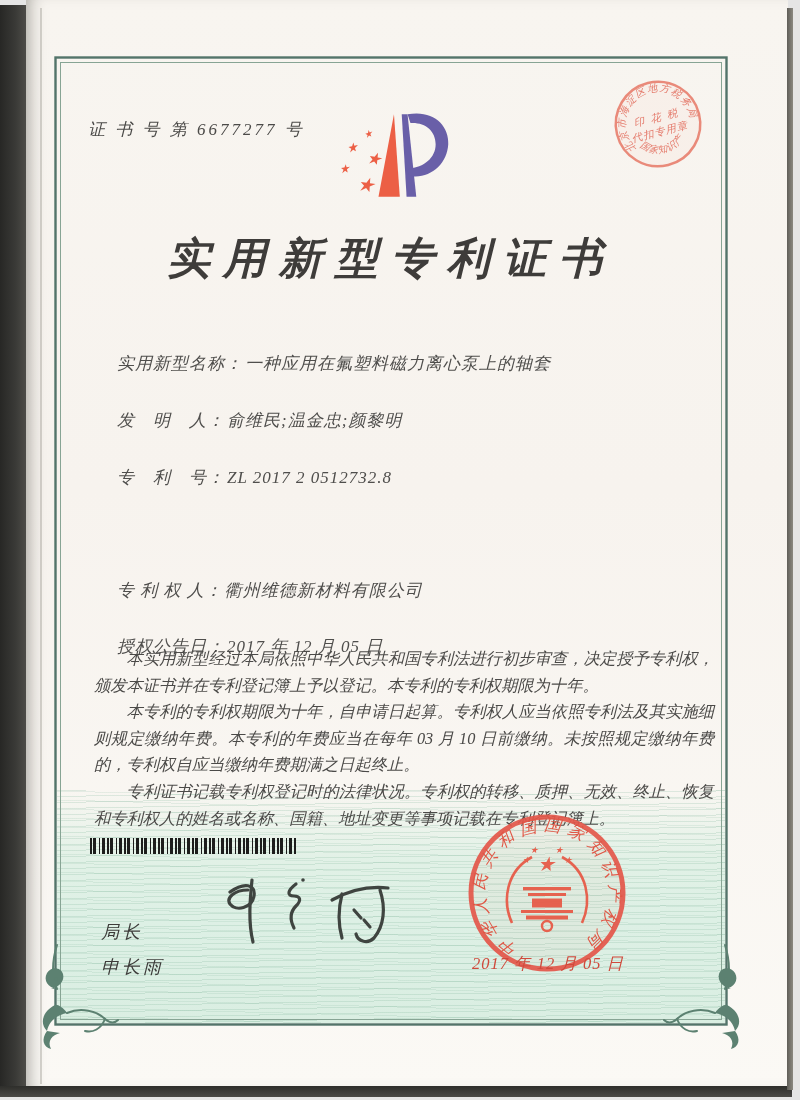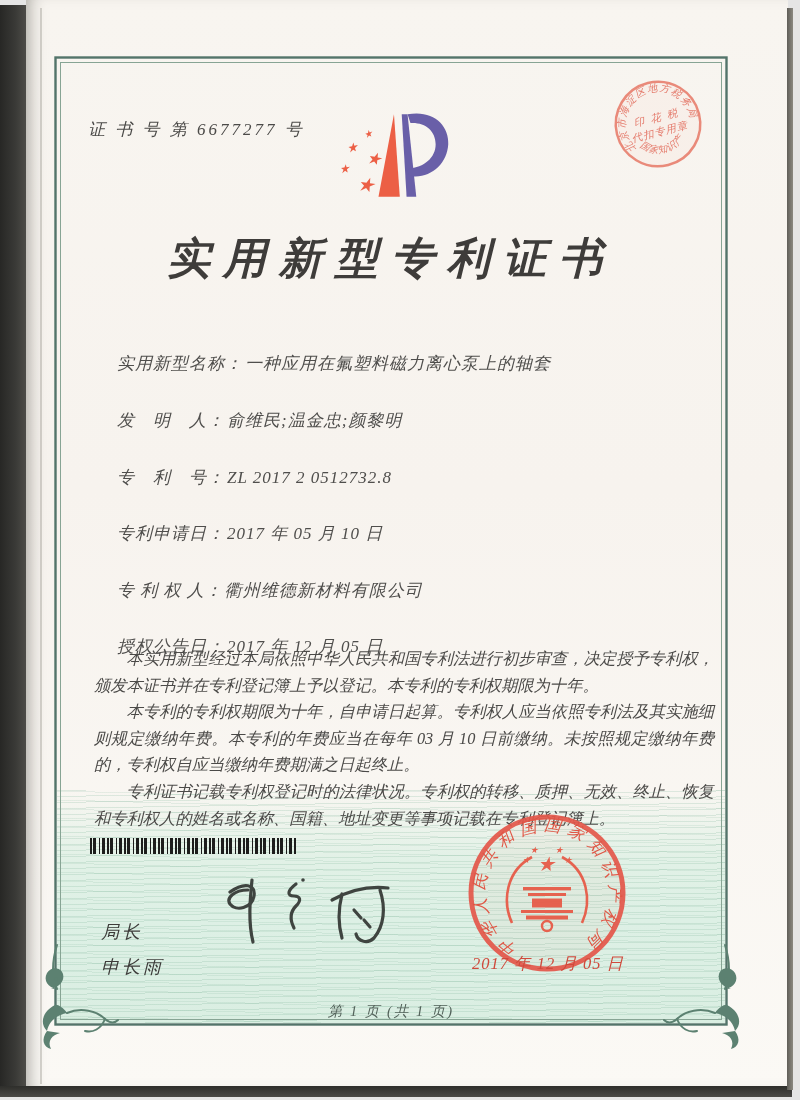--- a/index.html
+++ b/index.html
@@ -99,23 +99,20 @@
     <span>实用新型名称：</span><span class="val">一种应用在氟塑料磁力离心泵上的轴套</span>
   </div>
 
   <div class="abs title">实用新型专利证书</div>
   <div class="abs field" style="top:389px">
     <span>发　明　人：</span><span class="val">俞维民;温金忠;颜黎明</span>
   </div>
   <div class="abs field" style="top:446px">
     <span>专　利　号：</span><span class="val">ZL 2017 2 0512732.8</span>
   </div>
-  <div class="abs field" style="top:502px">
-    <span>专利申请日：</span><span class="val">2017 年 05 月 10 日</span>
-  </div>
   <div class="abs field" style="top:559px">
     <span>专 利 权 人：</span><span class="val">衢州维德新材料有限公司</span>
   </div>
   <div class="abs field" style="top:615px">
     <span>授权公告日：</span><span class="val">2017 年 12 月 05 日</span>
   </div>
 
   <div class="abs body-text">
     <p>本实用新型经过本局依照中华人民共和国专利法进行初步审查，决定授予专利权，颁发本证书并在专利登记簿上予以登记。本专利的专利权期限为十年。</p>
     <p>本专利的专利权期限为十年，自申请日起算。专利权人应当依照专利法及其实施细则规定缴纳年费。本专利的年费应当在每年 03 月 10 日前缴纳。未按照规定缴纳年费的，专利权自应当缴纳年费期满之日起终止。</p>
@@ -177,15 +174,14 @@
     <text fill="#e4796a" font-size="10.5" letter-spacing="1.4">
       <textPath href="#taxTop">北京市海淀区地方税务局</textPath>
     </text>
     <text x="0" y="-3" text-anchor="middle" fill="#e4796a" font-size="11" letter-spacing="2">印 花 税</text>
     <text x="0" y="12" text-anchor="middle" fill="#e4796a" font-size="11" letter-spacing="1">代扣专用章</text>
     <text fill="#e4796a" font-size="10" letter-spacing="0.5">
       <textPath href="#taxBottom">国家知识产权局</textPath>
     </text>
   </svg>
 
-  <div class="abs footer">第 1 页 (共 1 页)</div>
 
 </div>
 
 </body></html>

